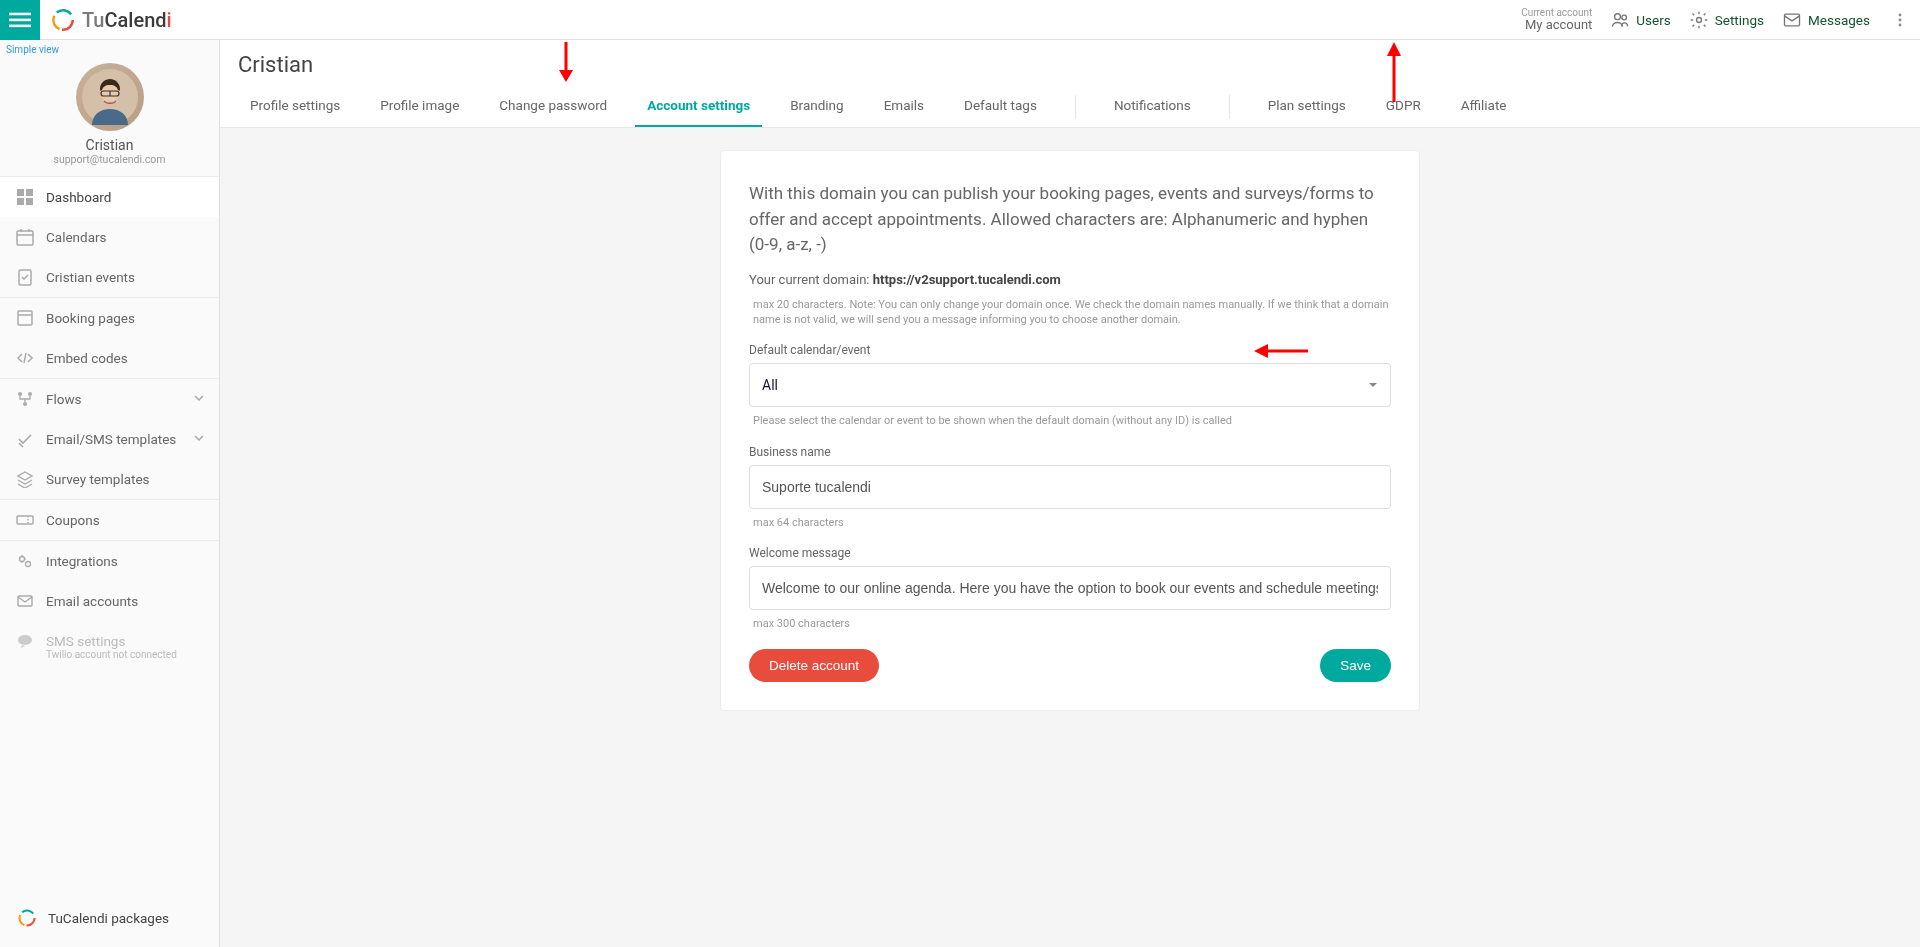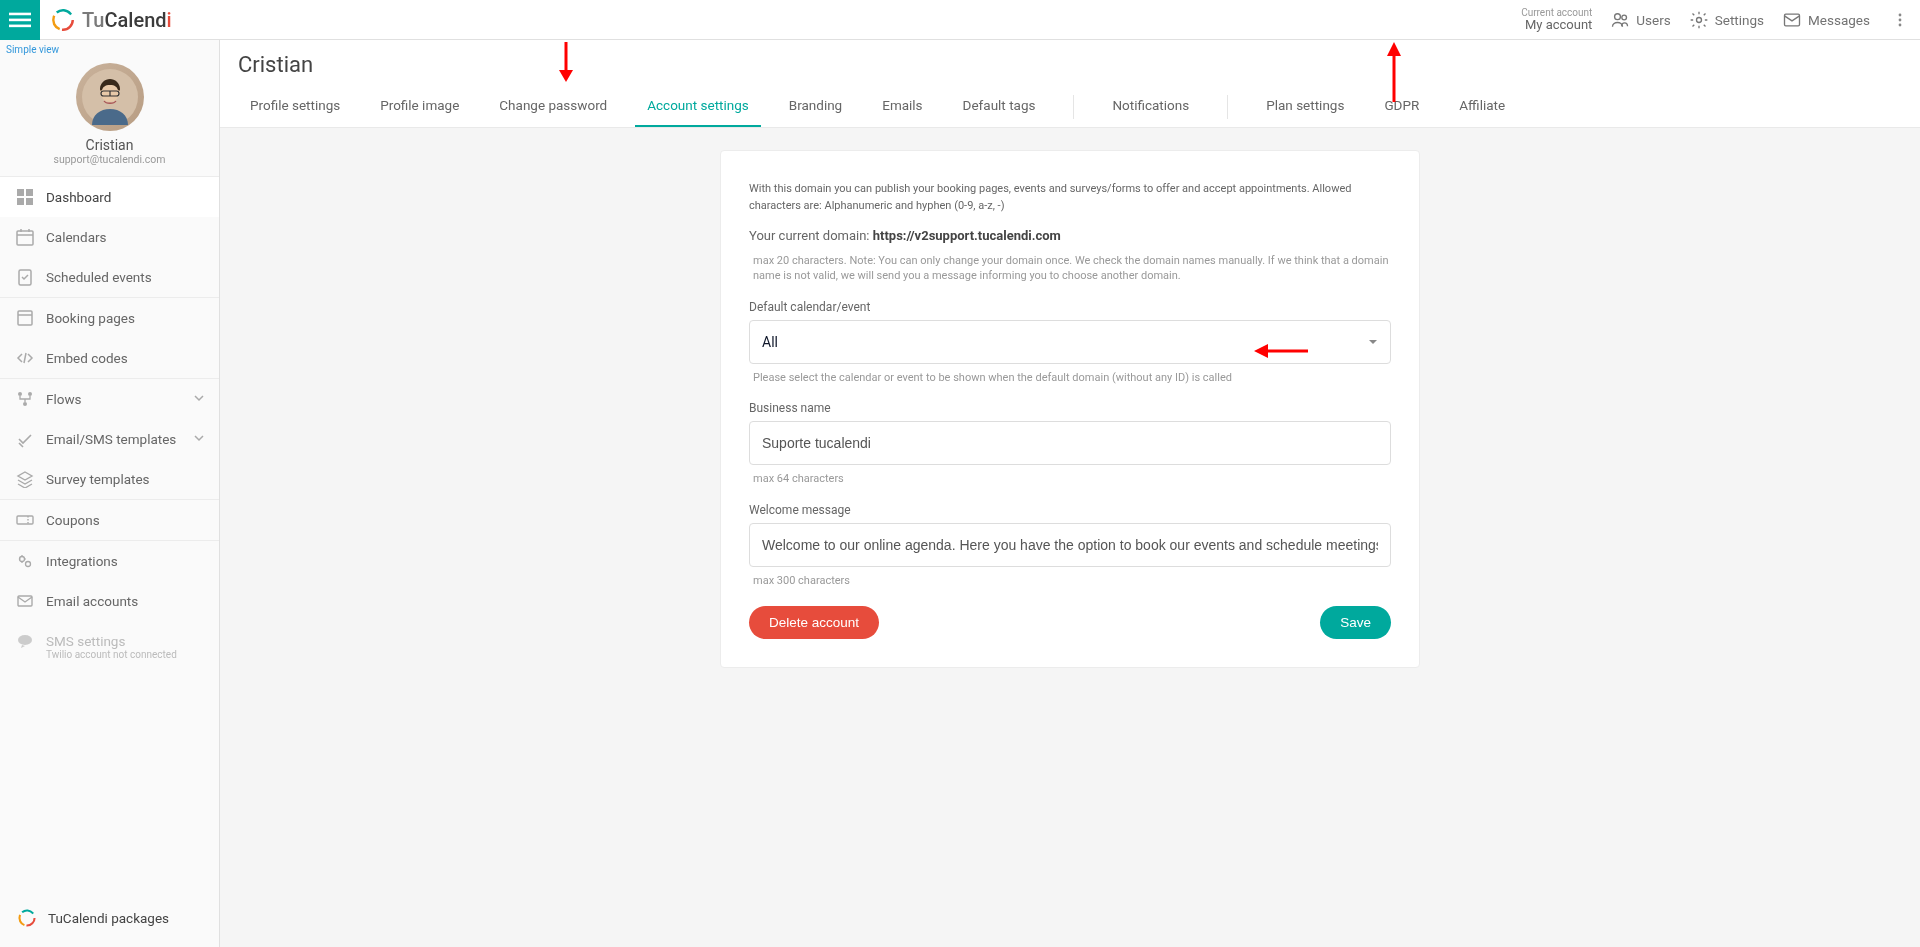--- a/index.html
+++ b/index.html
@@ -8,21 +8,21 @@
 .topbar { height: 40px; background: #fff; border-bottom: 1px solid #e0e0e0; display: flex; align-items: center; position: relative; }
 .menu-btn { width: 40px; height: 40px; background: #00a99d; display: flex; align-items: center; justify-content: center; cursor: pointer; }
 .menu-btn svg { width: 22px; height: 22px; fill: #fff; }
 .logo-wrap { display: flex; align-items: center; gap: 6px; padding-left: 10px; }
 .logo-circle { width: 26px; height: 26px; }
 .logo-text { font-size: 20px; font-weight: 500; }
 .logo-tu { color: #7a7a7a; }
 .logo-calend { color: #3b3b3b; }
 .logo-i { color: #e74c3c; }
 .topbar-right { position: absolute; right: 8px; top: 0; height: 40px; display: flex; align-items: center; gap: 18px; }
-.top-item { display: flex; align-items: center; gap: 6px; color: #737373; cursor: pointer; font-size: 13.5px; text-align: right; }
+.top-item { display: flex; align-items: center; gap: 6px; color: #14532d; cursor: pointer; font-size: 13.5px; text-align: right; }
 .top-item svg { width: 20px; height: 20px; stroke: #777; fill: none; stroke-width: 1.6; }
 .account-wrap { text-align: right; line-height: 1.1; color:#777; cursor:pointer; }
 .account-small { font-size: 10px; color: #999; }
 .account-main { font-size: 13px; color: #666; }
 .more-dots { width: 24px; display:flex; align-items:center; justify-content:center; cursor:pointer; }
 .more-dots svg { width:16px; height:16px; fill:#888; }
 
 .layout { display: flex; height: calc(947px - 40px); }
 .sidebar { width: 220px; background: #fafafa; border-right: 1px solid #e0e0e0; display: flex; flex-direction: column; position:relative; }
 .simple-view { font-size: 10px; color: #3498db; padding: 4px 6px; cursor:pointer; }
@@ -43,26 +43,26 @@
 .sb-item .chev { position:absolute; right:14px; }
 .sb-item .chev svg { width:12px; height:12px; fill:#aaa; }
 
 .sb-bottom { margin-top:auto; padding: 14px 16px 18px; display:flex; align-items:center; gap:10px; color:#444; cursor:pointer; font-size:13.5px; }
 
 .main { flex:1; background:#f5f5f5; display:flex; flex-direction:column; position:relative; }
 .main-head { background:#fff; border-bottom:1px solid #e9e9e9; padding: 12px 18px 0; }
 .page-title { font-size: 22px; font-weight:400; color:#444; margin-bottom: 10px; }
 .tabs { display:flex; gap:16px; }
 .tab { padding: 10px 12px 12px; font-size:13.5px; color:#666; cursor:pointer; border-bottom: 2px solid transparent; }
-.tab.active { color:#00a99d; border-bottom-color:#00a99d; }
+.tab.active { color:#00a99d; border-bottom-color:#00a99d;font-weight:bold; }
 .tab-sep { width:1px; background:#e5e5e5; height:24px; align-self:center; margin: 0 10px; }
 
 .content-wrap { flex:1; overflow:auto; padding: 22px 0 40px; }
 .card { width: 700px; margin: 0 auto; background:#fff; border-radius:4px; border:1px solid #ececec; padding: 30px 28px 28px; }
-.desc { font-size:11px; color:#666; line-height:1.5; margin-bottom:14px; }
+.desc { font-size:17px; color:#666; line-height:1.5; margin-bottom:14px; }
 .cur-domain { font-size:13px; color:#666; margin-bottom:10px; }
 .cur-domain b { color:#444; }
 .domain-row { display:flex; gap:10px; align-items:center; margin-bottom:6px; }
 .domain-input { flex:1; height:44px; border:1px solid #ddd; border-radius:4px; padding: 0 12px; font-size:14px; color:#555; }
 .domain-suffix { font-size:14.5px; color:#333; padding-right:4px; }
 .hint { font-size:11px; color:#999; line-height:1.4; margin-bottom:16px; padding-left:4px; }
 .field-label { font-size:12px; color:#666; margin-bottom:6px; display:block; }
 .select-box { height:44px; border:1px solid #ddd; border-radius:4px; display:flex; align-items:center; padding:0 12px; justify-content:space-between; cursor:pointer; margin-bottom:6px; }
 .select-box span { color:#0f172a; font-size:14px; }
 .select-box .caret svg { width:10px; height:10px; fill:#888; }
@@ -194,21 +194,21 @@
           </span>
         <span>Calendars</span>
       </div>
       <div class="sb-item">
         <span class="sb-icon">
             <svg viewBox="0 0 18 18">
               <rect x="3" y="2" width="12" height="15" rx="1.5" fill="none" stroke="#aaa" stroke-width="1.5"></rect>
               <path d="M6 9l2 2 4-4" fill="none" stroke="#aaa" stroke-width="1.5"></path>
             </svg>
           </span>
-        <span>Scheduled events</span>
+        <span>Cristian events</span>
       </div>
     </div>
     <div class="sb-section">
       <div class="sb-item">
         <span class="sb-icon">
             <svg viewBox="0 0 18 18">
               <rect x="2" y="2" width="14" height="14" rx="1" fill="none" stroke="#aaa" stroke-width="1.5"></rect>
               <line x1="2" y1="6" x2="16" y2="6" stroke="#aaa" stroke-width="1.5"></line>
             </svg>
           </span>

